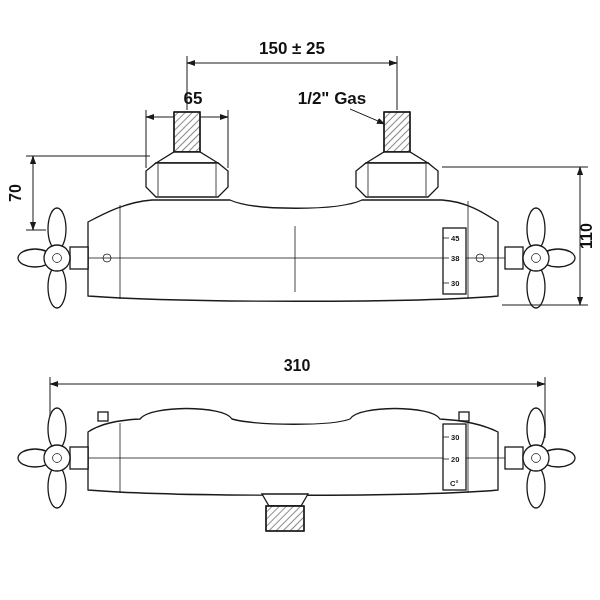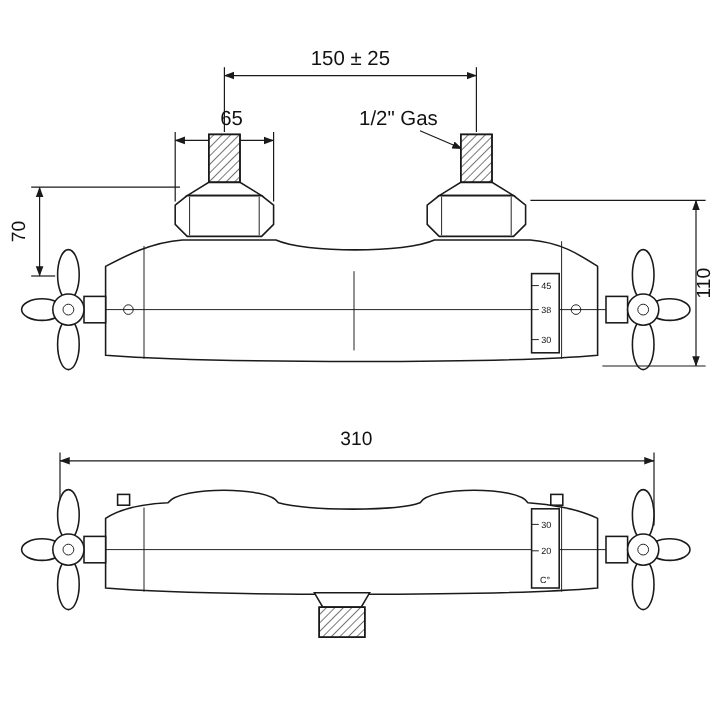--- a/index.html
+++ b/index.html
@@ -7,20 +7,21 @@
     padding: 0;
     width: 600px;
     height: 600px;
     background: #ffffff;
     font-family: "Liberation Sans", sans-serif;
   }
   #stage {
     width: 600px;
     height: 468px;
     position: relative;
+    font-weight: bold;
   }
   svg { display: block; }
   .solid   { fill: #ffffff; stroke: #1a1a1a; stroke-width: 1.3; }
   .thin    { fill: none; stroke: #1a1a1a; stroke-width: 0.8; }
   .dim     { fill: none; stroke: #1a1a1a; stroke-width: 1; }
   .dimtext { fill: #111111; font-size: 17px; }
   .dimtext2{ fill: #111111; font-size: 16px; }
   .scaletext { fill: #111111; font-size: 7.5px; }
   .hatched { fill: url(#hatch); stroke: #1a1a1a; stroke-width: 1.2; }
 </style>

